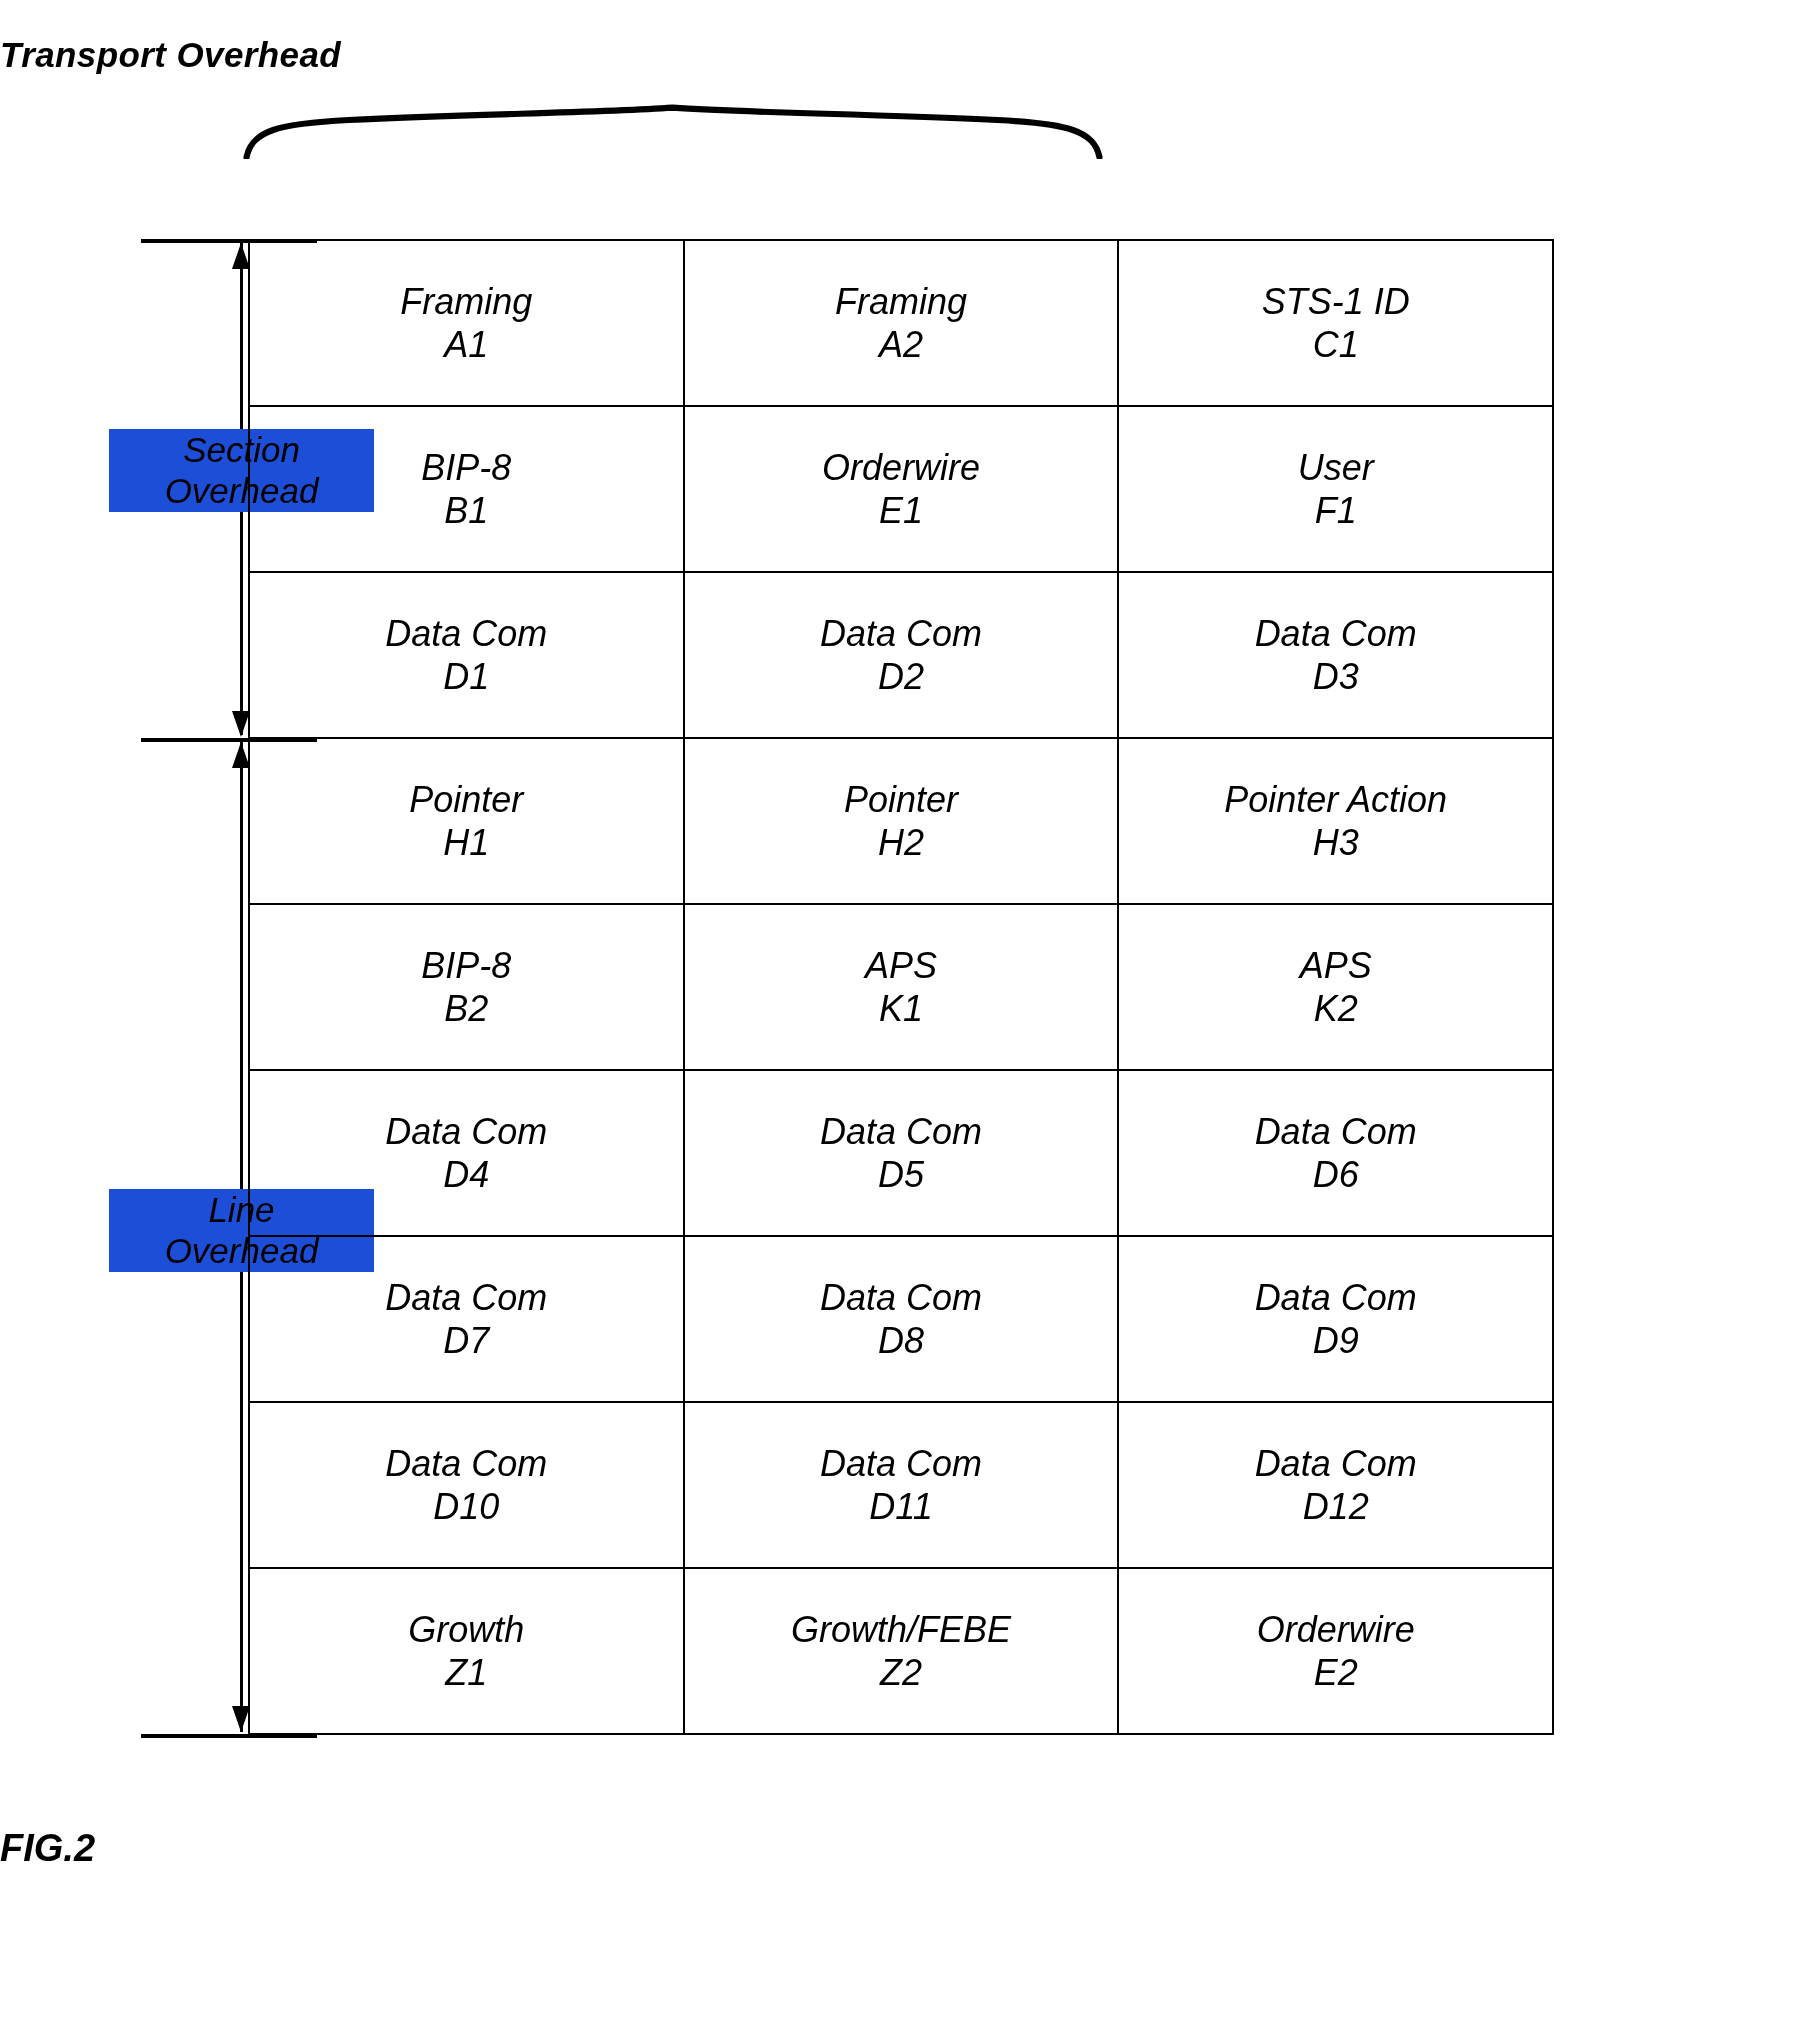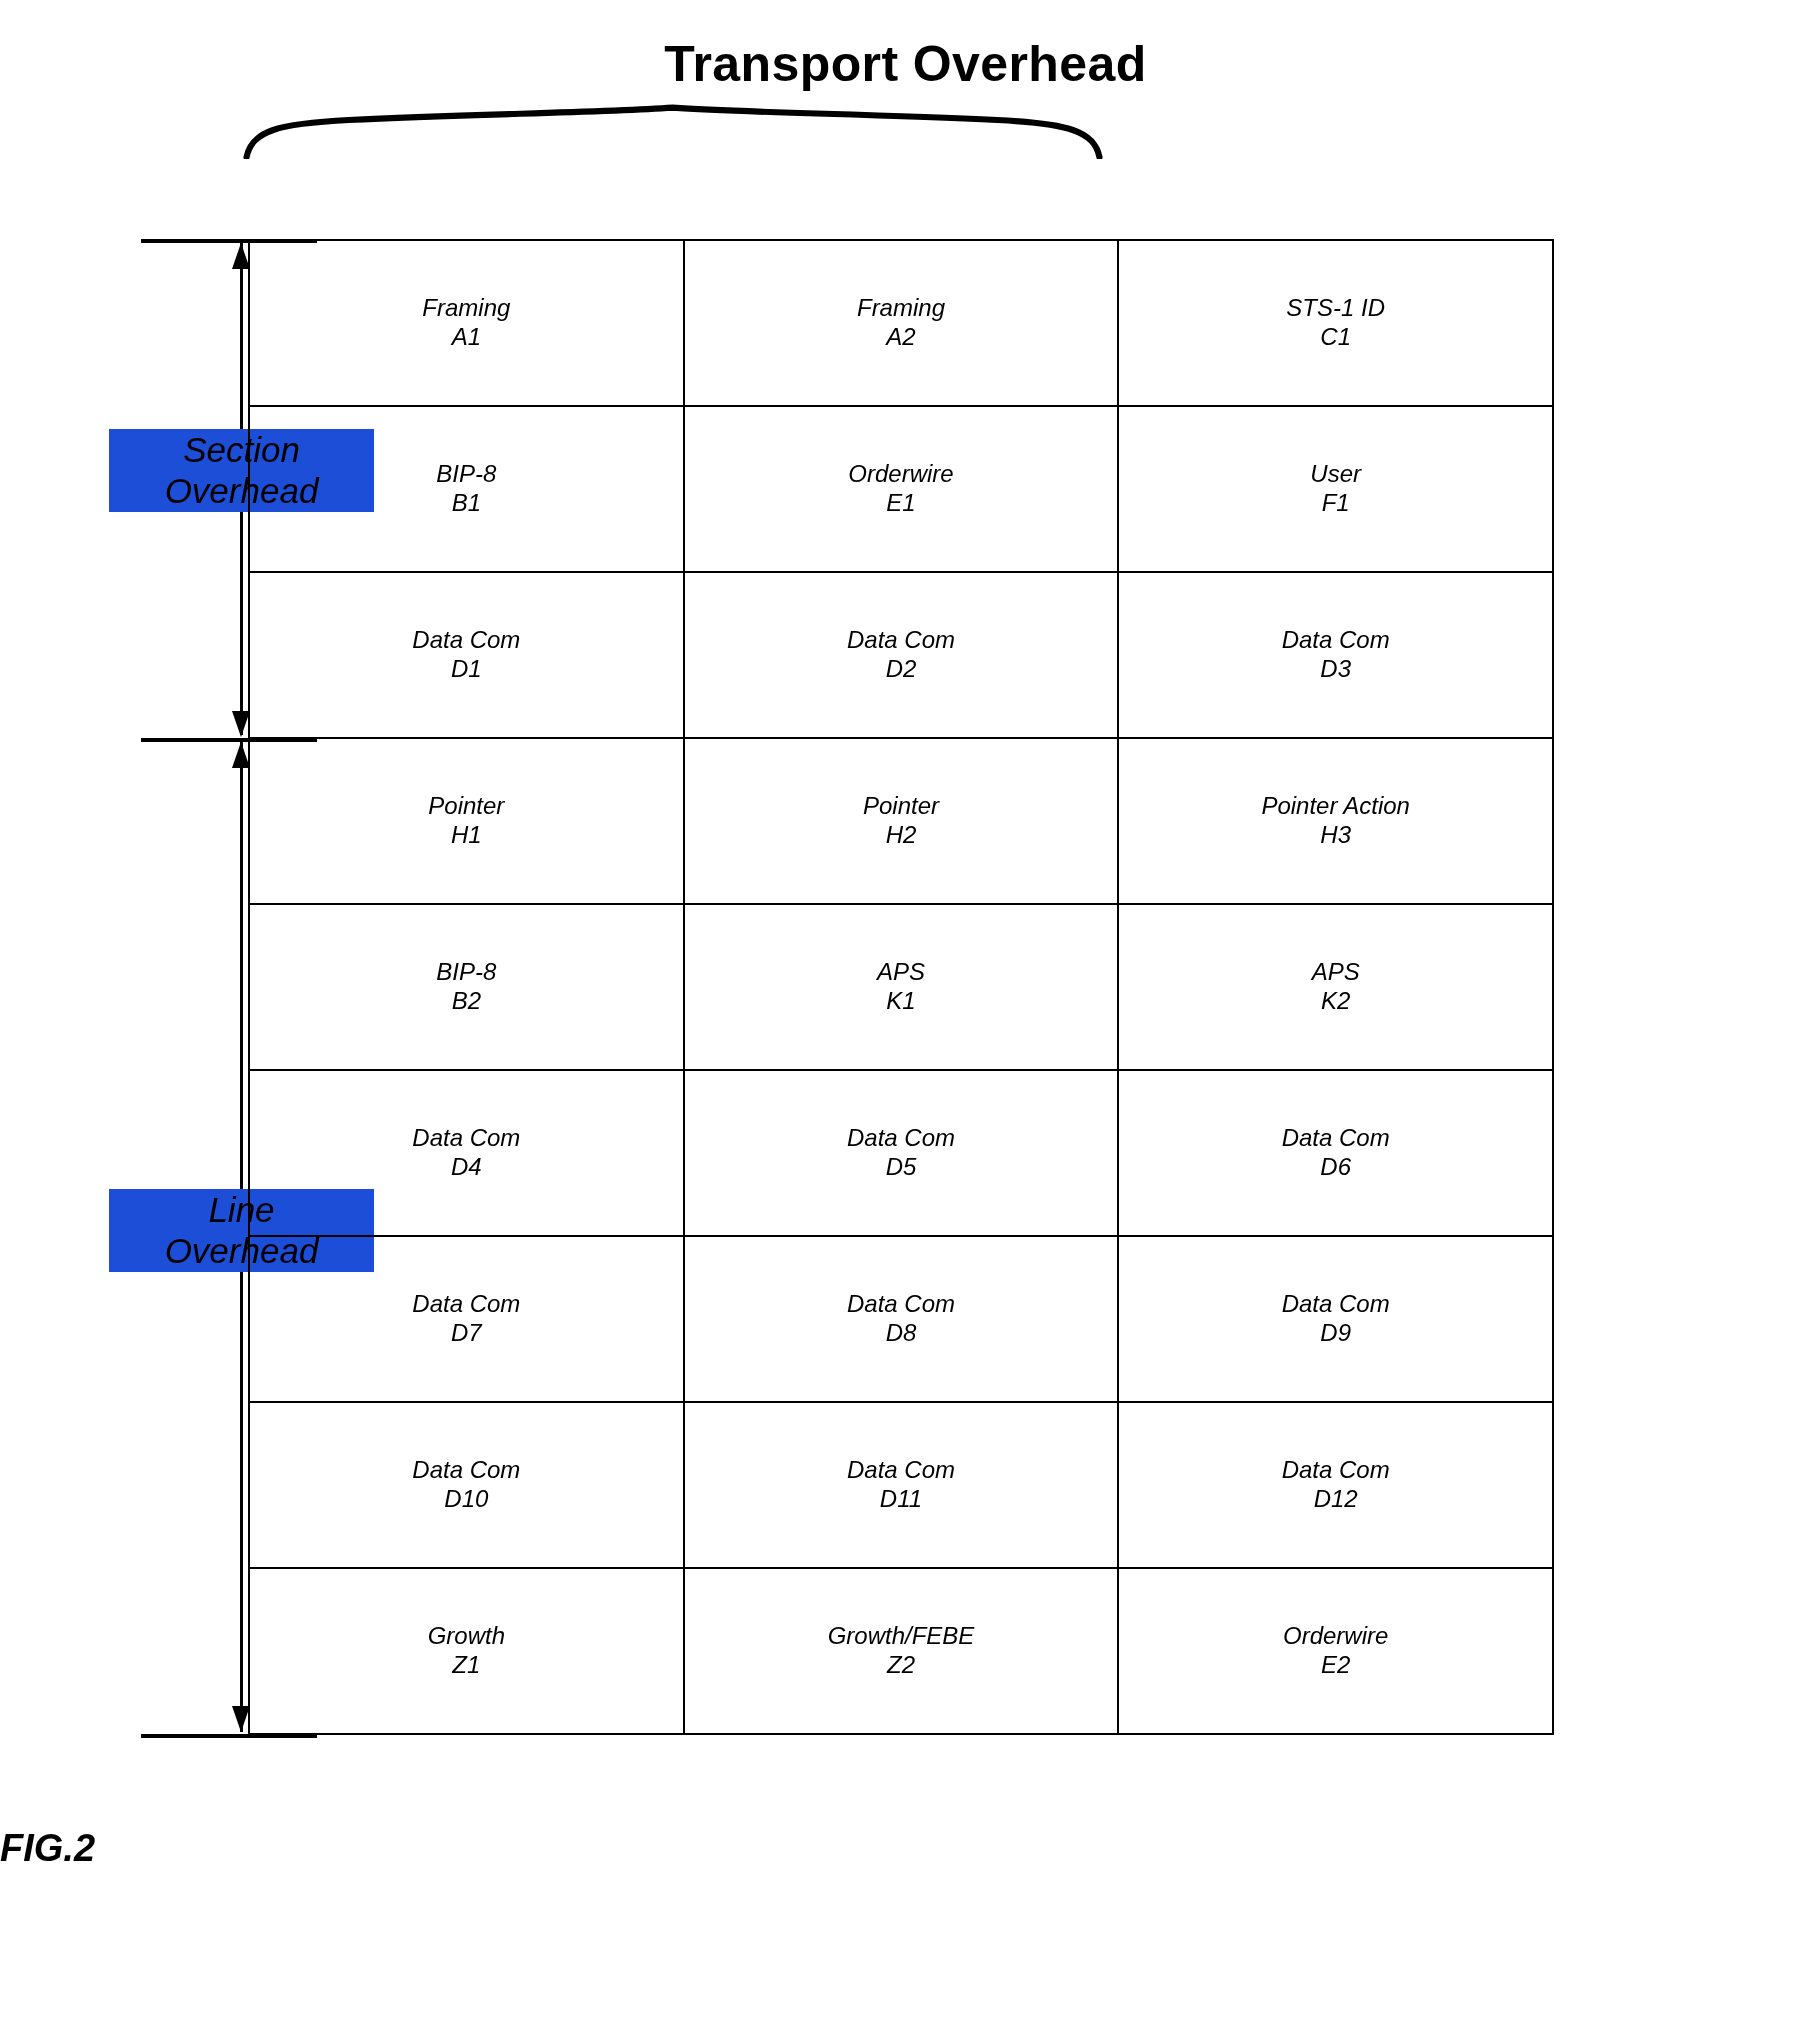--- a/index.html
+++ b/index.html
@@ -15,23 +15,24 @@
     color: #000000;
     overflow: hidden;
   }
 
   
   #figure-title {
     position: absolute;
     left: 0;
     top: 35px;
     width: 1811px;
-    text-align: center;
-    font-size: 50px;
+    text-align: left;
+    font-size: 35px;
     font-weight: bold;
+    font-style: italic;
     letter-spacing: 0.4px;
   }
 
   
   #top-brace {
     position: absolute;
     left: 243px;
     top: 104px;
     width: 860px;
     height: 55px;
@@ -89,21 +90,21 @@
     top: 239px;
     width: 1306px;
     height: 1496px;
     border-collapse: collapse;
     table-layout: fixed;
   }
   #overhead-table td {
     border: 2.6px solid #000;
     text-align: center;
     vertical-align: middle;
-    font-size: 24px;
+    font-size: 36px;
     font-style: italic;
     line-height: 1.2;
     padding: 12px;
   }
   #overhead-table td .cell-name,
   #overhead-table td .cell-code {
     display: block;
     white-space: nowrap;
   }
 

